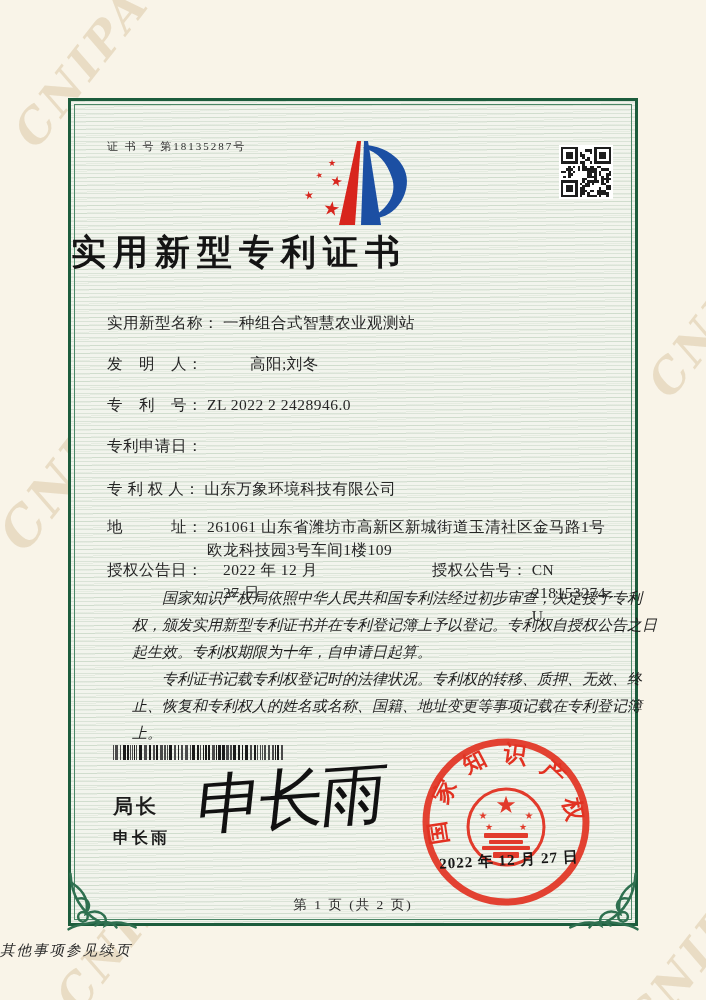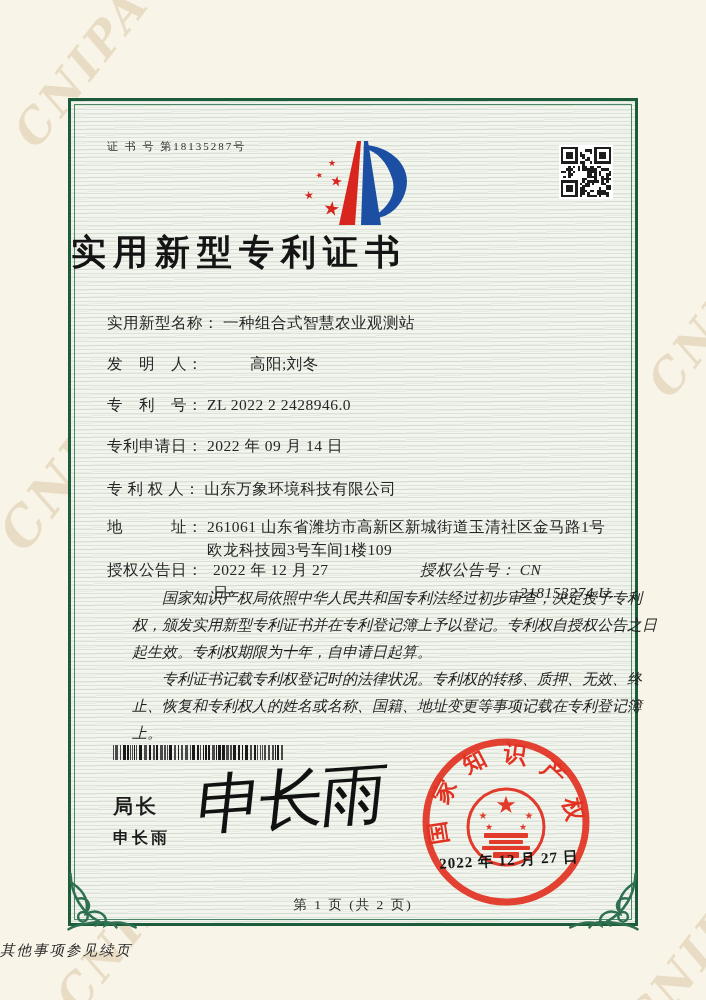--- a/index.html
+++ b/index.html
@@ -55,22 +55,22 @@
   }
 
   .field-row{
     position:absolute;left:36px;right:20px;
     font-size:15.5px;color:#262626;
     display:flex;align-items:flex-start;
     letter-spacing:0.5px;line-height:23px;
   }
   .field-label{white-space:nowrap;}
   .field-value{margin-left:4px;white-space:pre-line;}
-  .grant-row{display:flex;gap:6px;}
-  .grant-cell2{margin-left:78px;display:flex;font-style:italic;}
+  .grant-row{display:flex;gap:16px;}
+  .grant-cell2{margin-left:78px;display:flex;}
 
   .legal{
     position:absolute;left:17px;top:484px;width:538px;
     font-family:"DejaVu Serif", serif;
     font-style:italic;
     font-size:15px;line-height:27px;color:#1e1e1e;margin-left:44px;
   }
   .legal p{margin:0;text-indent:2em;}
 
   .barcode{position:absolute;left:42px;top:644px;width:174px;height:15px;}
@@ -299,21 +299,20 @@
   <div class="field-row" style="top:251px;gap:43px;">
     <span class="field-label">发　明　人：</span>
     <span class="field-value">高阳;刘冬</span>
   </div>
   <div class="field-row" style="top:292px;">
     <span class="field-label">专　利　号：</span>
     <span class="field-value">ZL 2022 2 2428946.0</span>
   </div>
   <div class="field-row" style="top:333px;">
     <span class="field-label">专利申请日：</span>
-    <span class="field-value">2022 年 09 月 14 日</span>
   </div>
   <div class="field-row" style="top:376px;">
     <span class="field-label">专 利 权 人：</span>
     <span class="field-value">山东万象环境科技有限公司</span>
   </div>
   <div class="field-row" style="top:414px;">
     <span class="field-label">地　　　址：</span>
     <span class="field-value">261061 山东省潍坊市高新区新城街道玉清社区金马路1号
 欧龙科技园3号车间1楼109</span>
   </div>

